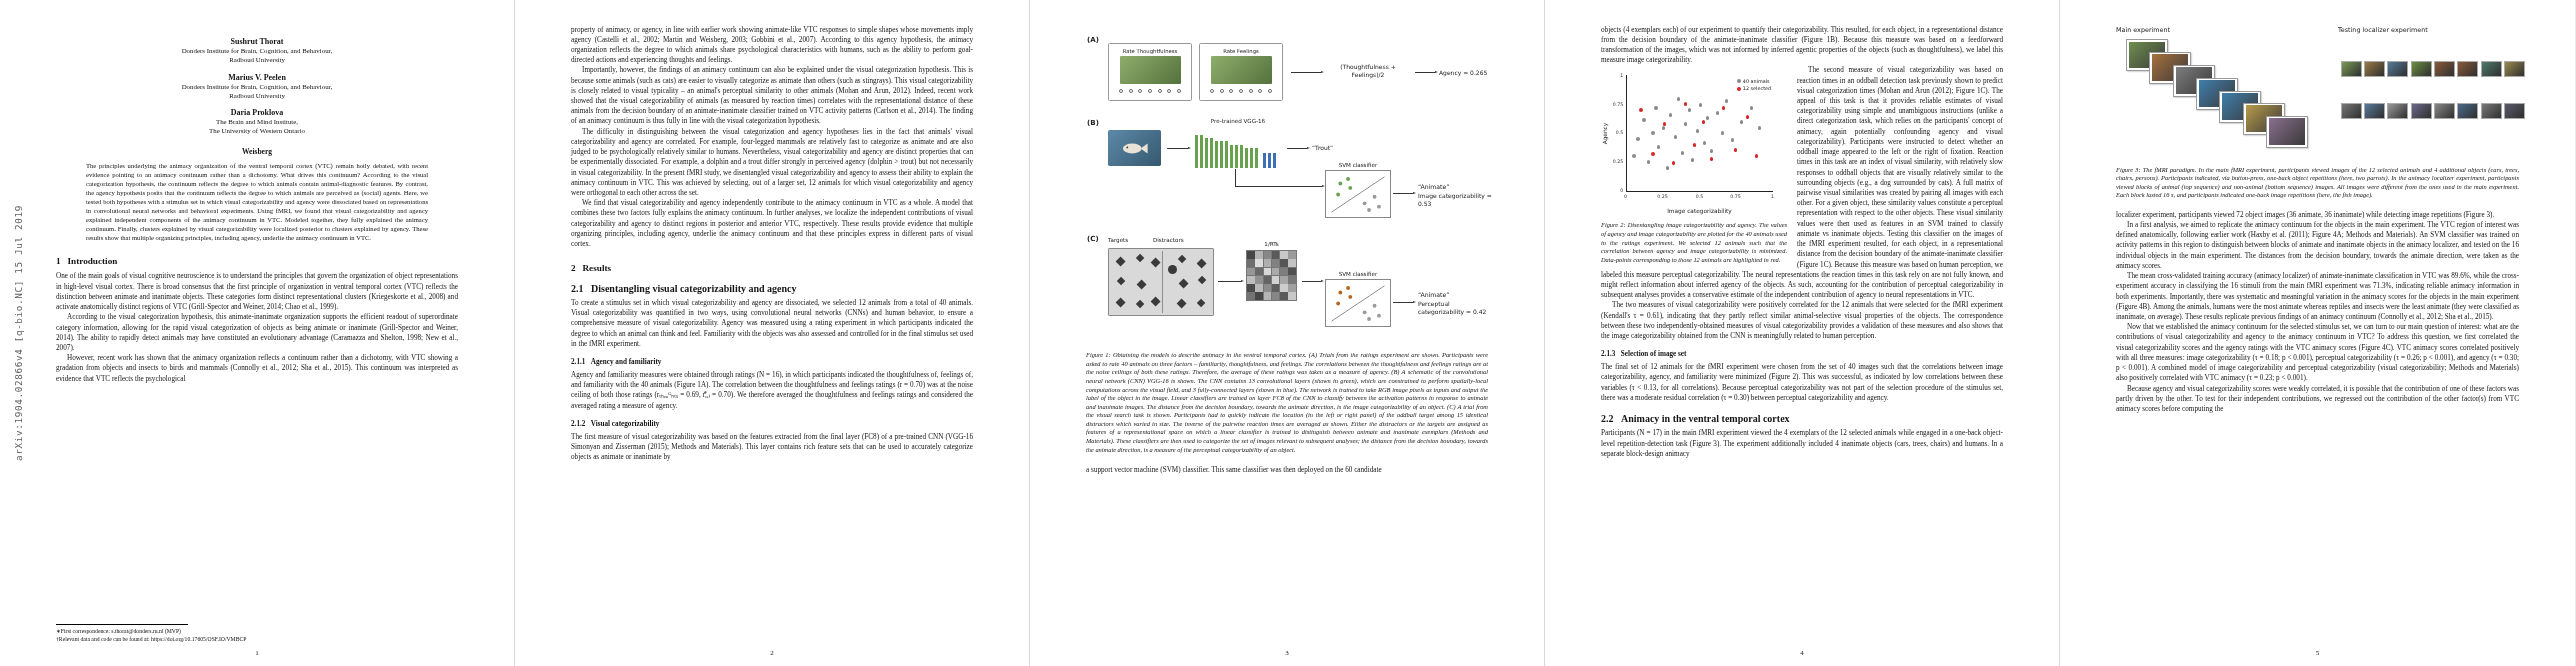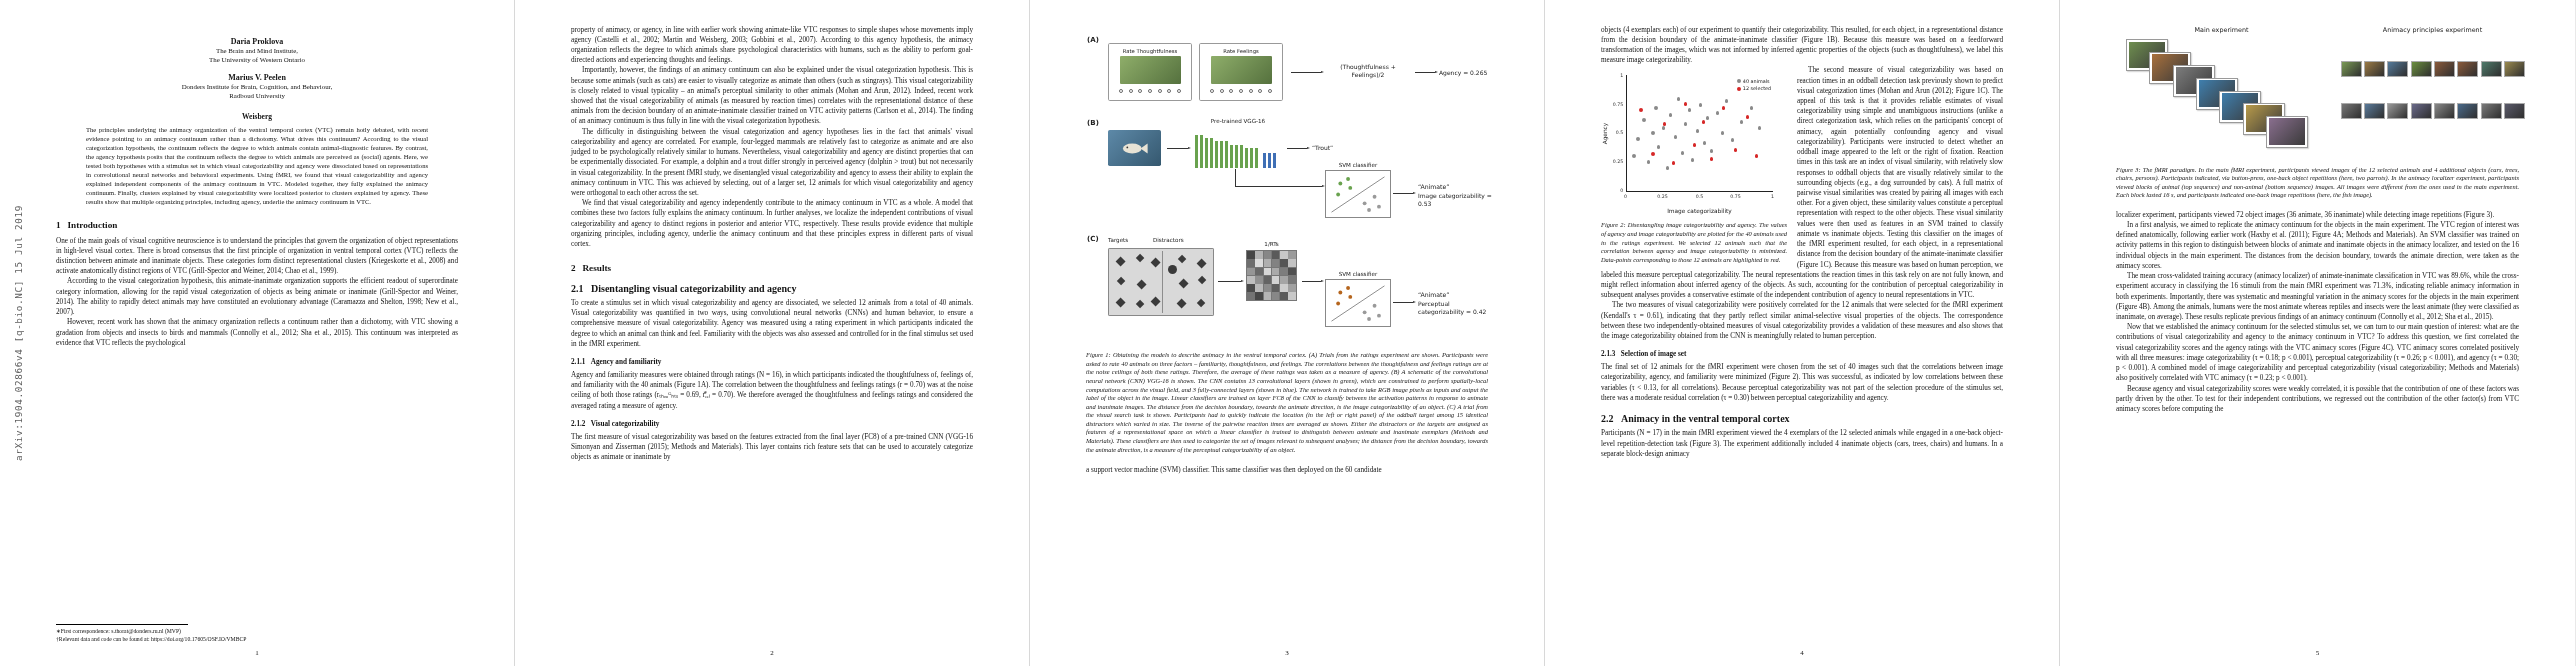--- a/index.html
+++ b/index.html
@@ -75,44 +75,49 @@
   .xlab{position:absolute;bottom:1.1px;left:24.5px;right:5.6px;text-align:center;font-size:5.8px}
   .ylab{position:absolute;left:1.1px;top:6.7px;bottom:23px;writing-mode:vertical-rl;transform:rotate(180deg);
         text-align:center;font-size:5.8px}
   .tick{position:absolute;font-size:4.7px;color:#333}
   .legend{position:absolute;right:7.8px;top:9px;font-size:4.9px;line-height:1.5}
   .legend .row{display:flex;align-items:center;gap:2.2px}
   .legend i{display:block;width:3.9px;height:3.9px;border-radius:50%}
 
   
   .fig3{position:relative;width:411px;height:132px;margin:0 auto;font-size:6.1px}
-  .ptitle{position:absolute;top:1.1px;text-align:center;font-size:6.4px}
+  .ptitle{position:absolute;top:1.1px;text-align:left;font-size:6.4px}
   .card{position:absolute;width:42px;height:32px;background:#fff;border:0.6px solid #9a9a9a;
         box-shadow:0.8px 0.8px 1.1px rgba(0,0,0,.18);padding:1.7px}
   .card i{display:block;width:100%;height:100%}
   .tile{position:absolute;width:21px;height:16.7px;border:0.6px solid #aaa}
 </style>
 </head>
 <body>
 
 <div id="spread">
 
   <div class="page">
     <div class="stamp">arXiv:1904.02866v4  [q-bio.NC]  15 Jul 2019</div>
 
     <div class="authors">
       <div class="author">
-        <span class="nm">Daria Proklova</span>
-        <span class="af">The Brain and Mind Institute,</span>
-        <span class="af">The University of Western Ontario</span>
+        <span class="nm">Sushrut Thorat</span>
+        <span class="af">Donders Institute for Brain, Cognition, and Behaviour,</span>
+        <span class="af">Radboud University</span>
       </div>
       <div class="author">
         <span class="nm">Marius V. Peelen</span>
         <span class="af">Donders Institute for Brain, Cognition, and Behaviour,</span>
         <span class="af">Radboud University</span>
+      </div>
+      <div class="author">
+        <span class="nm">Daria Proklova</span>
+        <span class="af">The Brain and Mind Institute,</span>
+        <span class="af">The University of Western Ontario</span>
       </div>
     </div>
 
     <div class="abs-h">Weisberg</div>
     <div class="abstract">The principles underlying the animacy organization of the ventral temporal cortex (VTC) remain hotly debated, with recent evidence pointing to an animacy continuum rather than a dichotomy. What drives this continuum? According to the visual categorization hypothesis, the continuum reflects the degree to which animals contain animal-diagnostic features. By contrast, the agency hypothesis posits that the continuum reflects the degree to which animals are perceived as (social) agents. Here, we tested both hypotheses with a stimulus set in which visual categorizability and agency were dissociated based on representations in convolutional neural networks and behavioral experiments. Using fMRI, we found that visual categorizability and agency explained independent components of the animacy continuum in VTC. Modeled together, they fully explained the animacy continuum. Finally, clusters explained by visual categorizability were localized posterior to clusters explained by agency. These results show that multiple organizing principles, including agency, underlie the animacy continuum in VTC.</div>
 
     <h2 class="sec">1&nbsp;&nbsp;&nbsp;Introduction</h2>
     <p class="body np">One of the main goals of visual cognitive neuroscience is to understand the principles that govern the organization of object representations in high-level visual cortex. There is broad consensus that the first principle of organization in ventral temporal cortex (VTC) reflects the distinction between animate and inanimate objects. These categories form distinct representational clusters (Kriegeskorte et al., 2008) and activate anatomically distinct regions of VTC (Grill-Spector and Weiner, 2014; Chao et al., 1999).</p>
     <p class="body">According to the visual categorization hypothesis, this animate-inanimate organization supports the efficient readout of superordinate category information, allowing for the rapid visual categorization of objects as being animate or inanimate (Grill-Spector and Weiner, 2014). The ability to rapidly detect animals may have constituted an evolutionary advantage (Caramazza and Shelton, 1998; New et al., 2007).</p>
     <p class="body">However, recent work has shown that the animacy organization reflects a continuum rather than a dichotomy, with VTC showing a gradation from objects and insects to birds and mammals (Connolly et al., 2012; Sha et al., 2015). This continuum was interpreted as evidence that VTC reflects the psychological</p>
@@ -392,21 +397,21 @@
     <h4 class="subsubsec">2.1.3&nbsp;&nbsp;&nbsp;Selection of image set</h4>
     <p class="body np">The final set of 12 animals for the fMRI experiment were chosen from the set of 40 images such that the correlations between image categorizability, agency, and familiarity were minimized (Figure 2). This was successful, as indicated by low correlations between these variables (τ &lt; 0.13, for all correlations). Because perceptual categorizability was not part of the selection procedure of the stimulus set, there was a moderate residual correlation (τ = 0.30) between perceptual categorizability and agency.</p>
     <h3 class="subsec">2.2&nbsp;&nbsp;&nbsp;Animacy in the ventral temporal cortex</h3>
     <p class="body np">Participants (N = 17) in the main fMRI experiment viewed the 4 exemplars of the 12 selected animals while engaged in a one-back object-level repetition-detection task (Figure 3). The experiment additionally included 4 inanimate objects (cars, trees, chairs) and humans. In a separate block-design animacy</p>
     <div class="pagenum">4</div>
   </div>
 
   <div class="page">
     <div class="fig3 figsans">
       <div class="ptitle" style="left:0;width:211px">Main experiment</div>
-      <div class="ptitle" style="left:222px;width:189px">Animacy principles experiment</div>
+      <div class="ptitle" style="left:222px;width:189px">Testing localizer experiment</div>
       <div id="cascade">
           <span class="card" style="left: 10px; top: 14.5px; z-index: 0;">
             <i class="" style="background: linear-gradient(135deg, rgb(111, 143, 79), rgb(58, 58, 58));"></i>
           </span>
           <span class="card" style="left: 33px; top: 27px; z-index: 1;">
             <i class="" style="background: linear-gradient(135deg, rgb(169, 113, 60), rgb(58, 58, 58));"></i>
           </span>
           <span class="card" style="left: 57px; top: 40px; z-index: 2;">
             <i class="" style="background: linear-gradient(135deg, rgb(125, 125, 125), rgb(58, 58, 58));"></i>
           </span>

